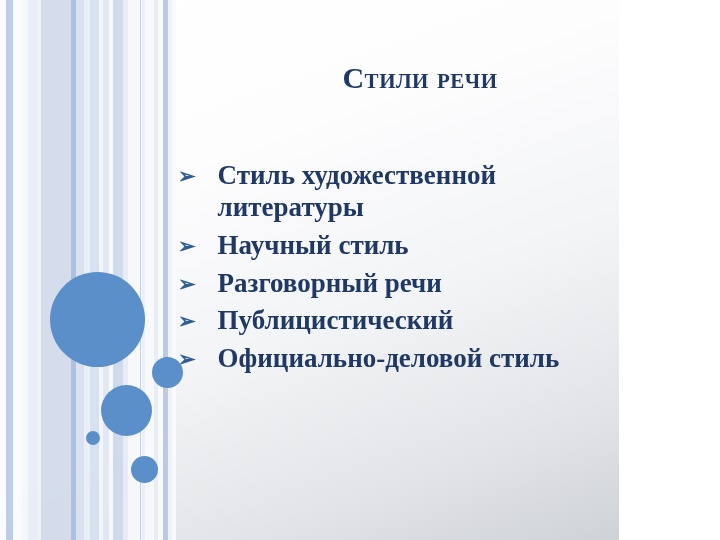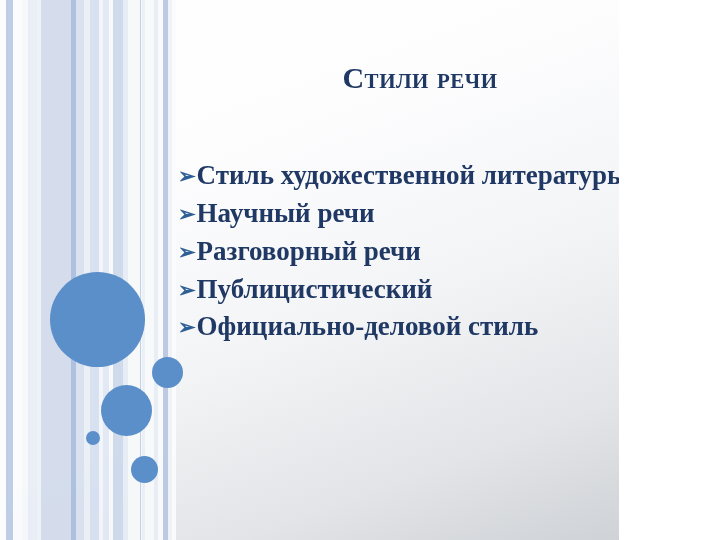--- a/index.html
+++ b/index.html
@@ -72,20 +72,21 @@
     flex: 0 0 auto;
     color: #2e5f94;
     font-size: 21px;
     line-height: 1.45;
     margin-right: 1px;
     transform: translateY(1px);
   }
   .bullet-text {
     flex: 1 1 auto;
     text-indent: 0;
+    margin-left: 21px;
   }
 
   
   .edge-rule {
     position: absolute;
     top: 0;
     bottom: 0;
     pointer-events: none;
   }
 </style>
@@ -140,21 +141,21 @@
     <h1 id="slide-title">Стили речи</h1>
   </div>
 
   <div id="body-block">
       <div class="bullet-row">
         <span class="bullet-marker">➢</span>
         <span class="bullet-text">Стиль художественной литературы</span>
       </div>
       <div class="bullet-row">
         <span class="bullet-marker">➢</span>
-        <span class="bullet-text">Научный речи</span>
+        <span class="bullet-text">Научный стиль</span>
       </div>
       <div class="bullet-row">
         <span class="bullet-marker">➢</span>
         <span class="bullet-text">Разговорный речи</span>
       </div>
       <div class="bullet-row">
         <span class="bullet-marker">➢</span>
         <span class="bullet-text">Публицистический</span>
       </div>
       <div class="bullet-row">

